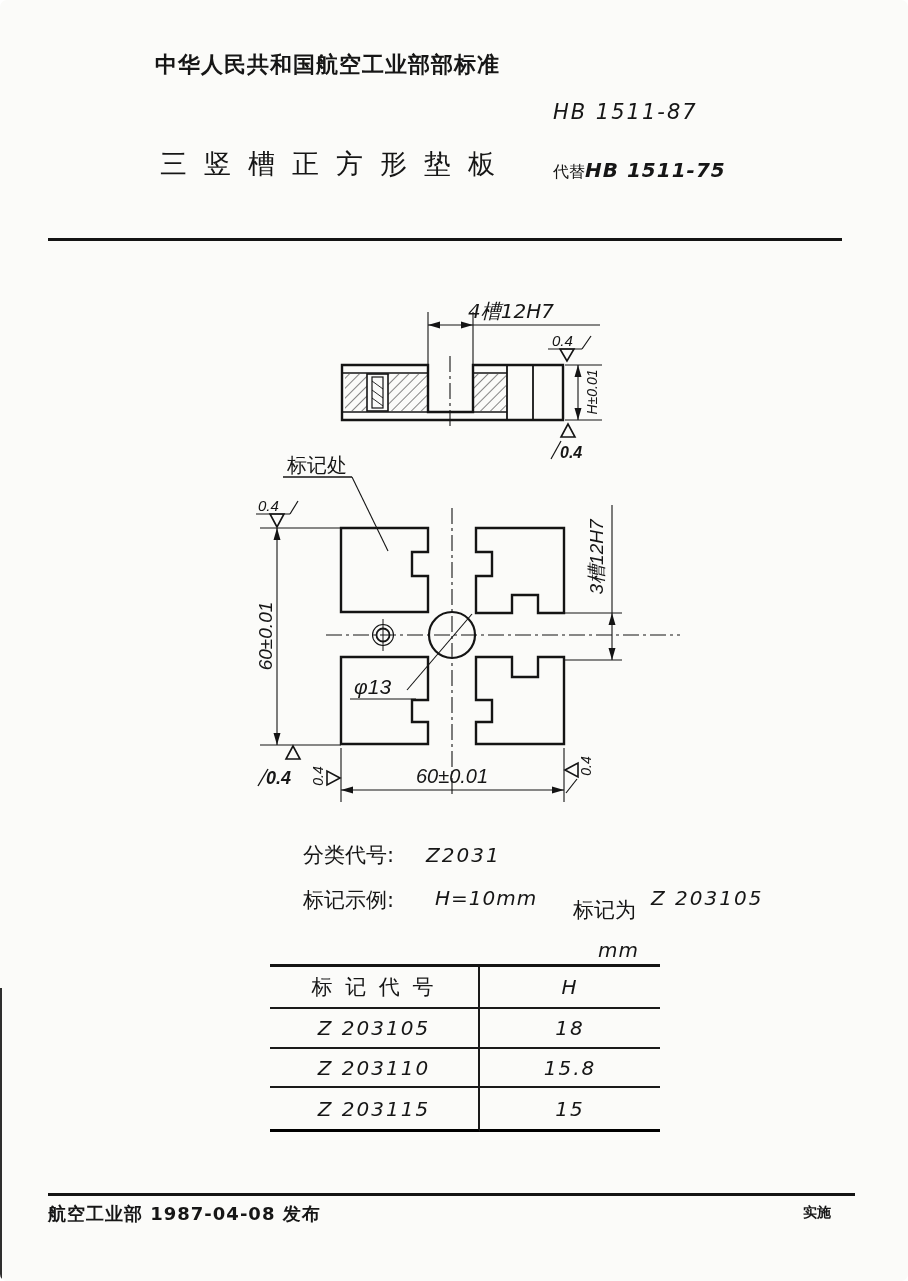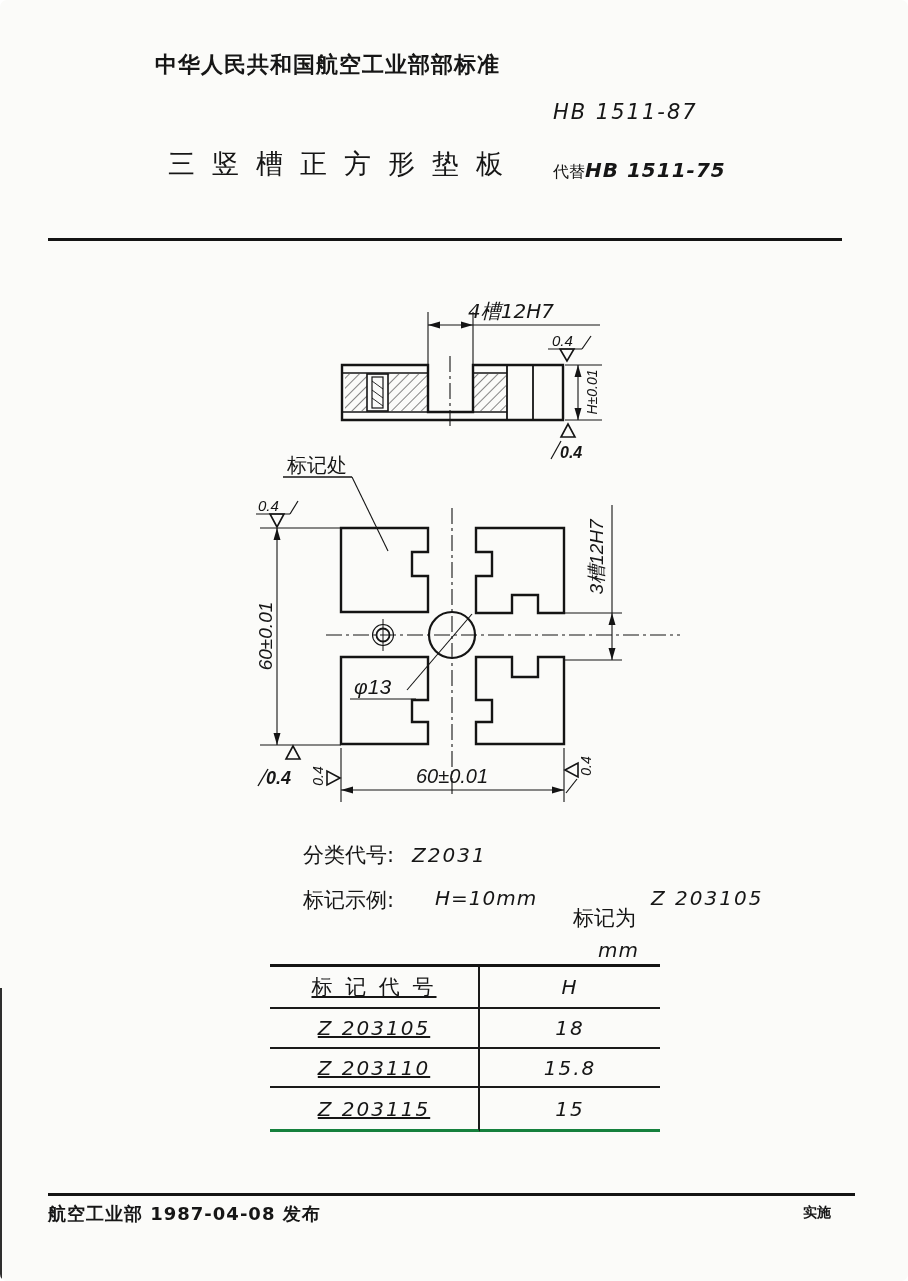--- a/index.html
+++ b/index.html
@@ -8,46 +8,46 @@
     background:#fbfbf9; color:#161616;
     font-family:"Liberation Sans", sans-serif;
     overflow:hidden;
     border-radius:7px;
   }
   .abs{position:absolute;}
   .hw{font-family:"DejaVu Sans", sans-serif; font-style:italic;}
   .cn{font-family:"DejaVu Sans", sans-serif; font-style:normal;}
   #org-title{left:155px; top:50px; font-size:22px; font-weight:bold; letter-spacing:1px;}
   #std-no{left:553px; top:100px; font-size:21px; letter-spacing:2px;}
-  #doc-title{left:168px; top:146px; font-size:27px; letter-spacing:17px; white-space:nowrap;}
+  #doc-title{left:160px; top:146px; font-size:27px; letter-spacing:17px; white-space:nowrap;}
   #replaces{left:553px; top:158px; font-size:16px; display:flex; align-items:baseline; }
   #replaces .no{font-size:20px; letter-spacing:1px;font-weight:bold;}
   #top-rule{left:48px; top:238px; width:794px; height:3px; background:#141414;}
   #drawing-svg{left:0px; top:280px;}
   #classification{left:303px; top:841px; font-size:21px; display:flex; align-items:baseline;}
-  #classification .val{margin-left:18px; font-size:20px; letter-spacing:2px;}
+  #classification .val{margin-left:32px; font-size:20px; letter-spacing:2px;}
   #marking-example{left:303px; top:886px; font-size:21px; white-space:nowrap;}
   #marking-example .cond{position:absolute; left:132px; top:0; font-size:20px; letter-spacing:1px;}
-  #marking-example .rlabel{position:absolute; left:270px; top:18px;}
+  #marking-example .rlabel{position:absolute; left:270px; top:10px;}
   #marking-example .rval{position:absolute; left:348px; top:0; font-size:20px; letter-spacing:2px;}
   #unit-label{left:598px; top:938px; font-size:20px; letter-spacing:1px;}
   #spec-table{
     left:270px; top:964px; width:390px;
     display:grid; grid-template-columns:210px 180px;
     grid-template-rows:42px 40px 39px 44px;
     border-top:3px solid #141414;
   }
   #spec-table .cell{
     display:flex; align-items:center; justify-content:center;
     border-bottom:2px solid #1a1a1a;
   }
-  #spec-table .c0{border-right:2px solid #1a1a1a;text-decoration:underline;}
+  #spec-table .c0{border-right:2px solid #1a1a1a;}
   #spec-table .head-cn{font-size:21px; letter-spacing:3px;}
   #spec-table .hv{font-size:20px; letter-spacing:2px;}
-  #spec-table .last{border-bottom:3px solid #15803d;}
+  #spec-table .last{border-bottom:3px solid #000000;}
   #footer-rule{left:48px; top:1193px; width:807px; height:3px; background:#141414;}
   #footer-issued{left:48px; top:1202px; font-size:18px; font-weight:bold; letter-spacing:1px;}
   #footer-impl{left:803px; top:1204px; font-size:14px; font-weight:bold;}
   #edge-artifact{left:0; top:988px; width:2px; height:293px; background:#2e2e2e;}
   svg text{fill:#161616;}
 </style>
 </head>
 <body>
 
 <div id="page">

